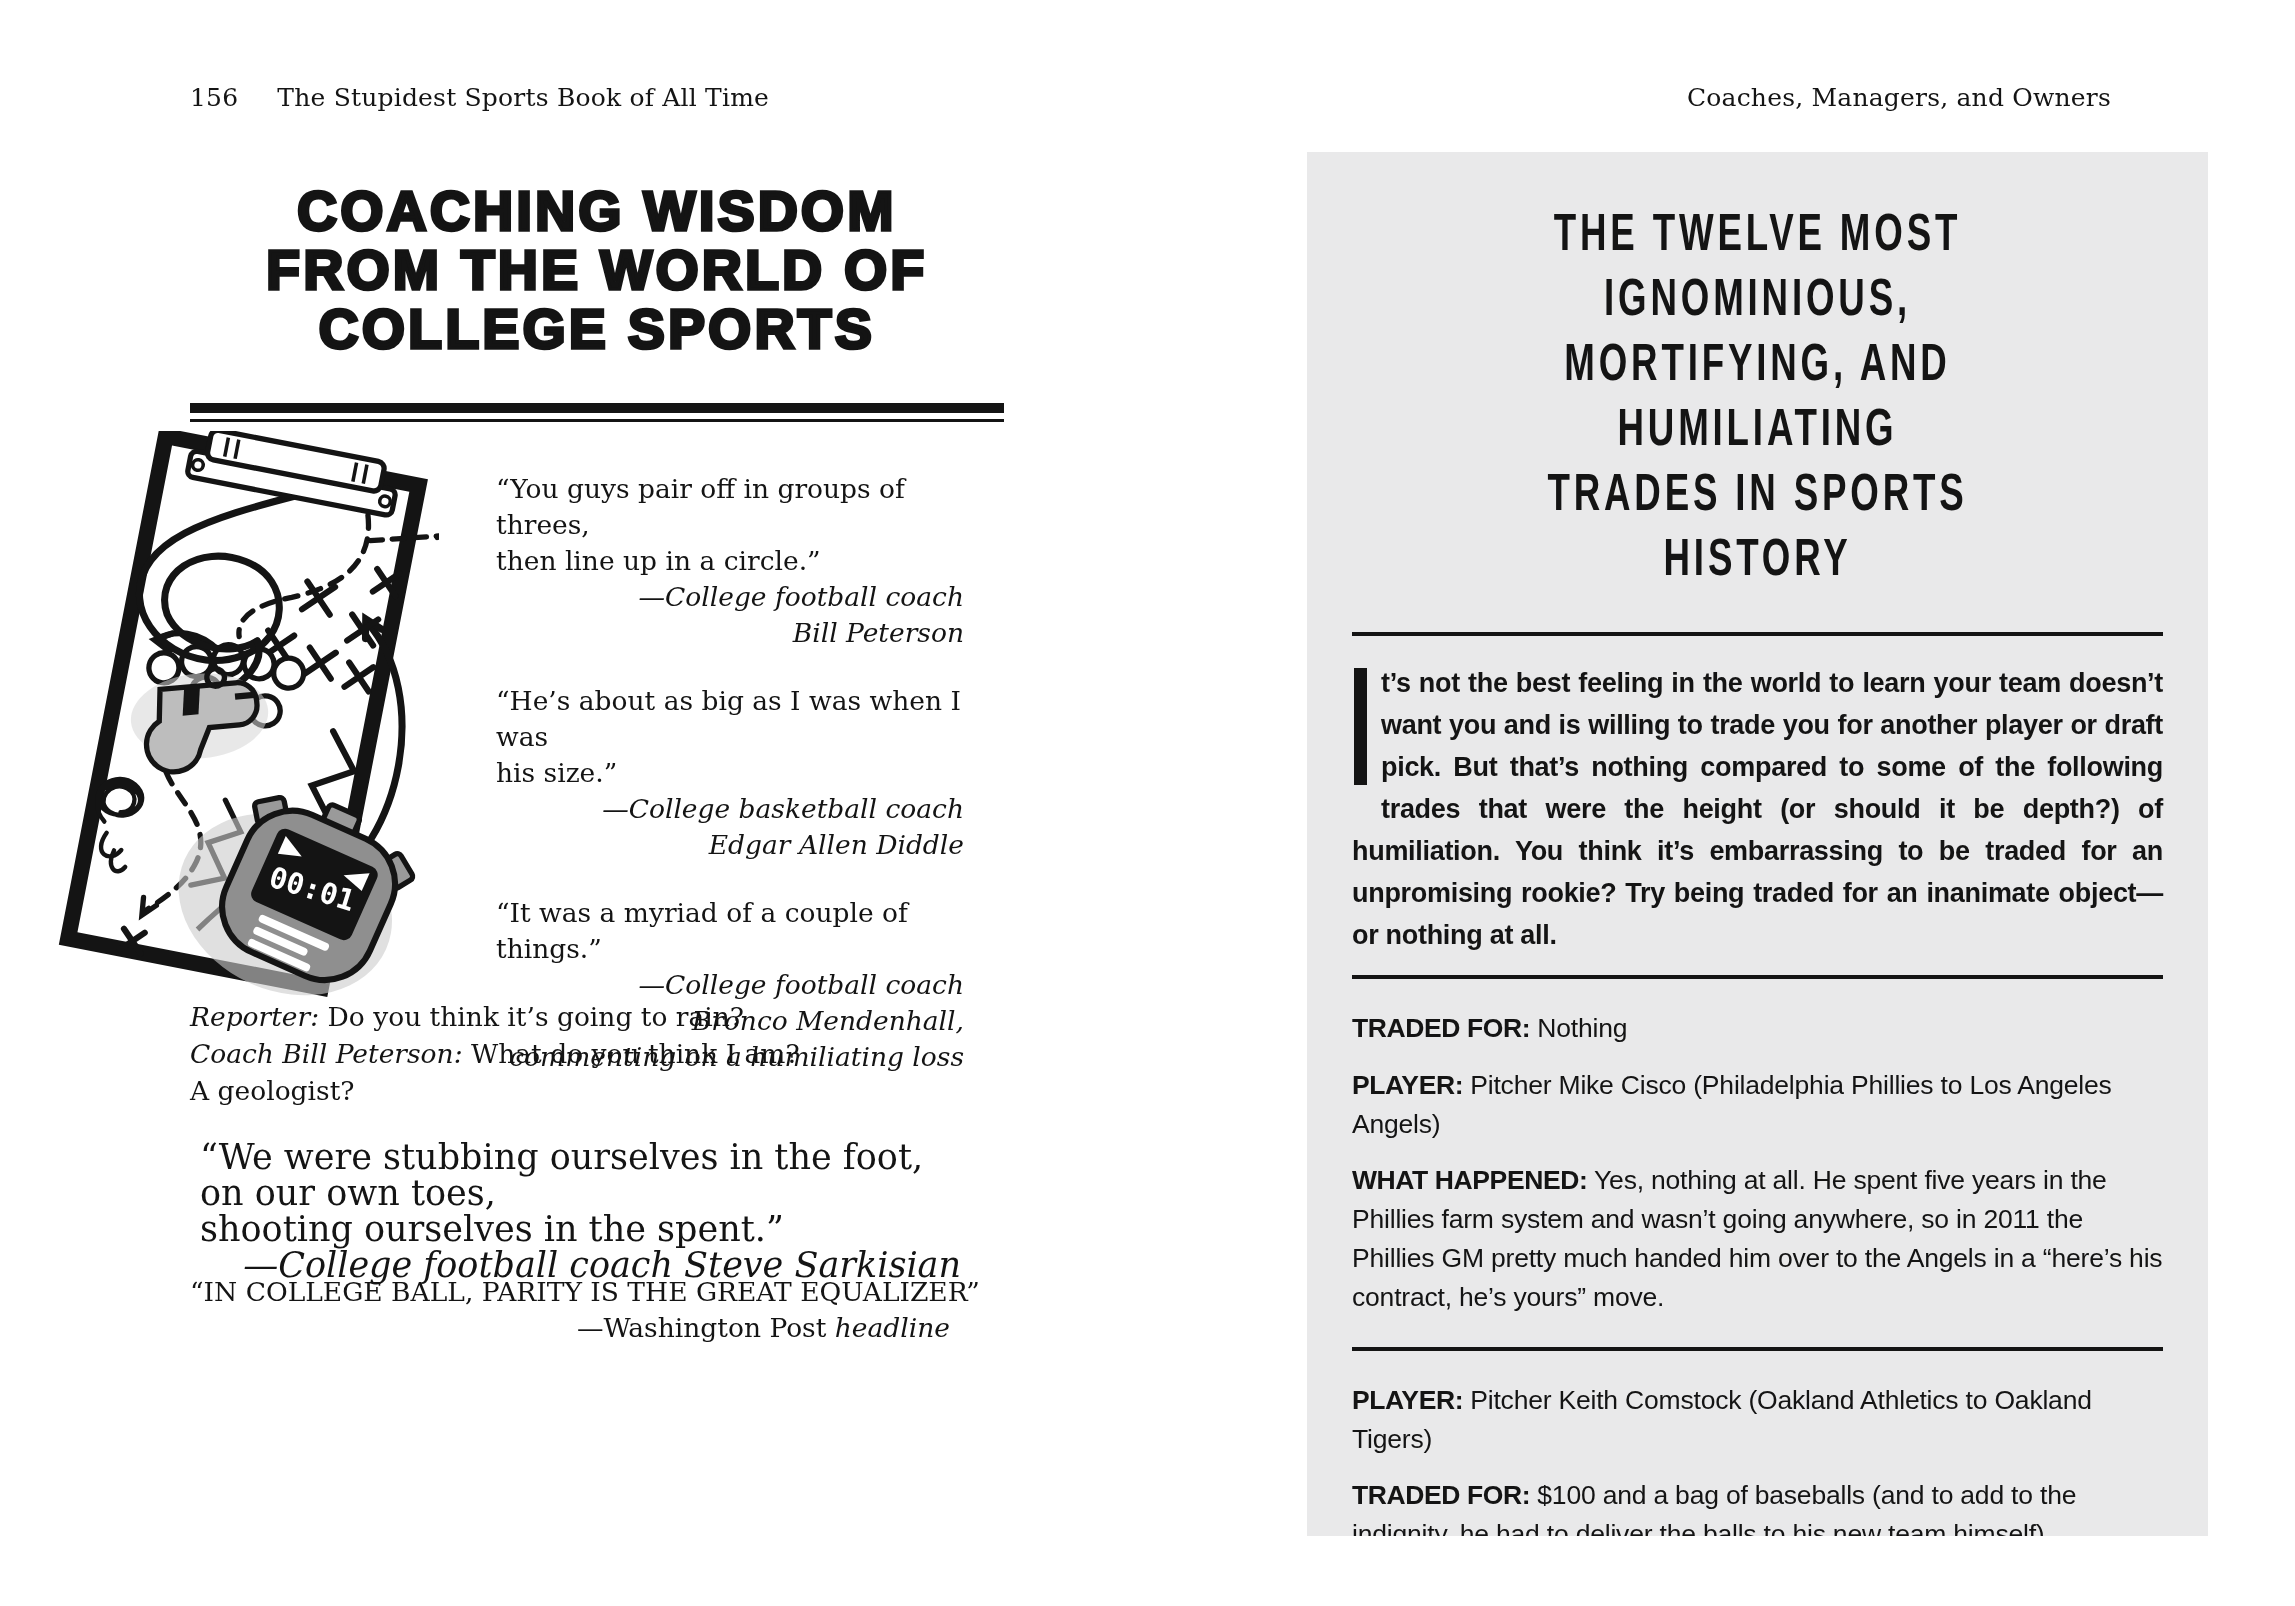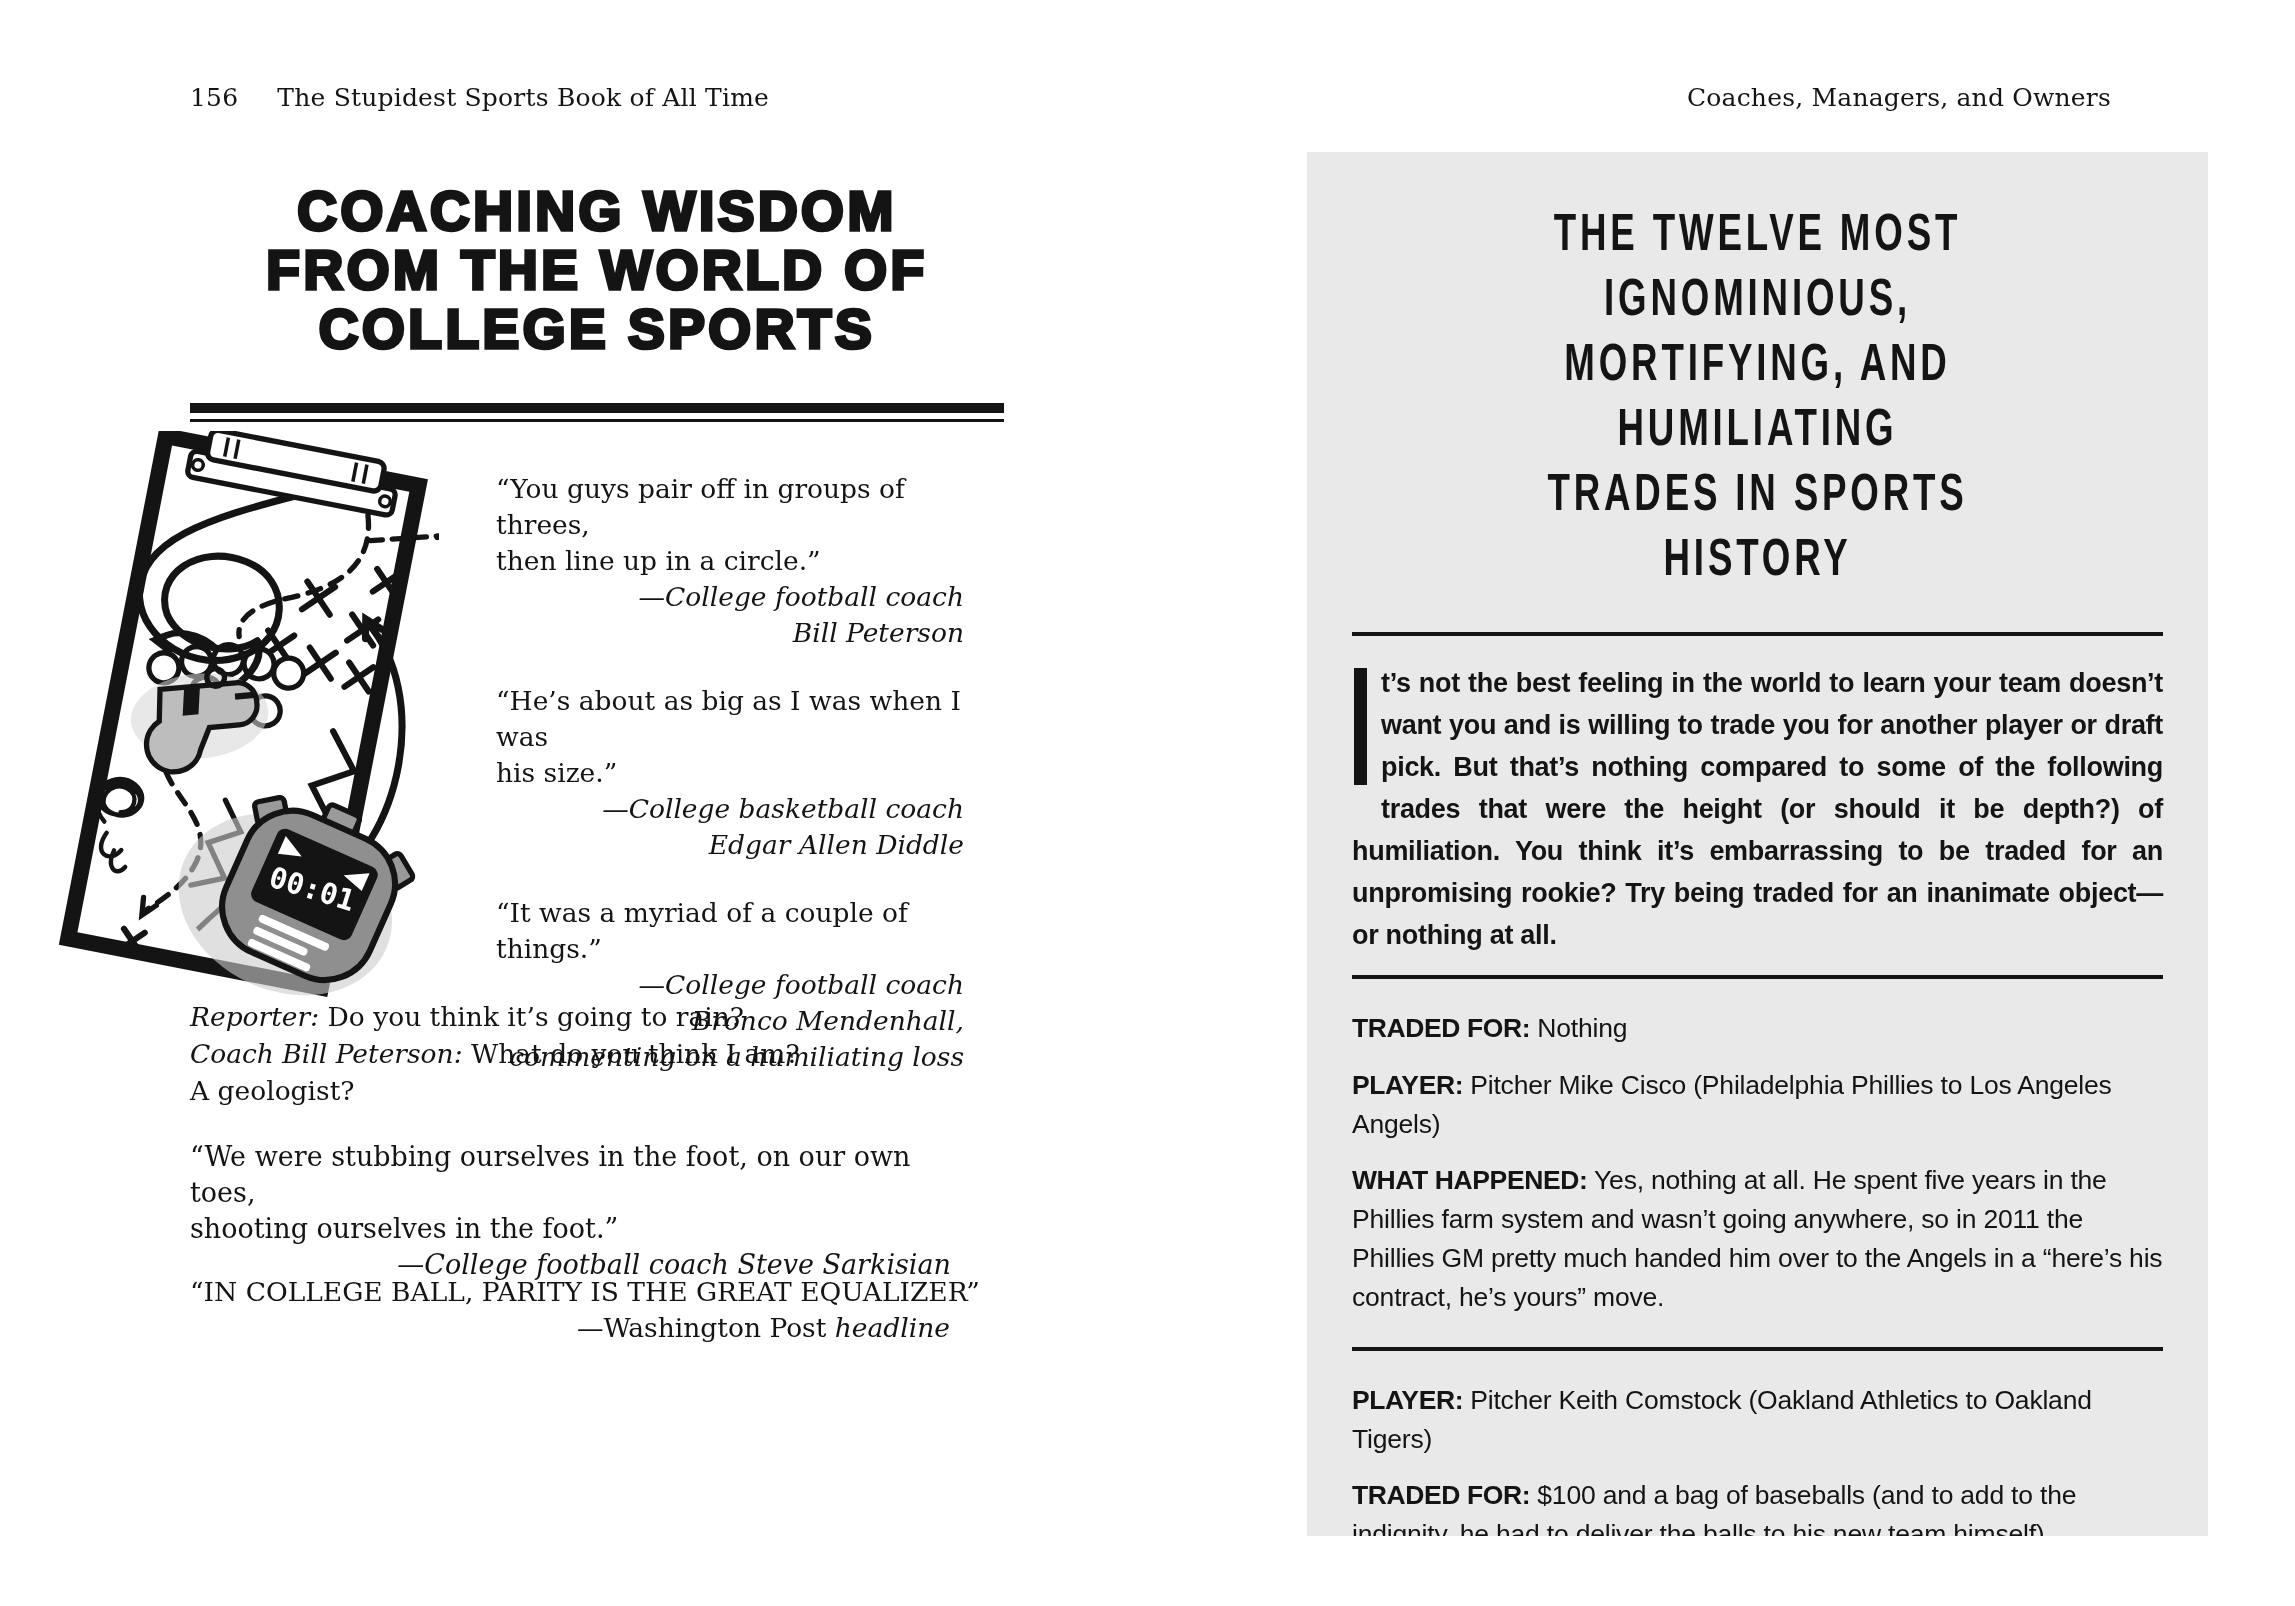--- a/index.html
+++ b/index.html
@@ -23,21 +23,21 @@
 
   .lp-illo{position:absolute;left:42px;top:431px;width:397px;height:578px;}
 
   .lp-quotes{position:absolute;left:496px;top:471px;width:468px;font-size:26.5px;line-height:36px;}
   .quote{margin-bottom:32px;}
   .q-attr{font-style:italic;text-align:right;}
 
   .lp-dialogue{position:absolute;left:190px;top:998px;width:812px;font-size:26.5px;line-height:37px;}
   .it{font-style:italic;}
 
-  .lp-quote4{position:absolute;left:190px;top:1139px;width:761px;font-size:27px;line-height:36px;}
+  .lp-quote4{position:absolute;left:200px;top:1139px;width:761px;font-size:35px;line-height:36px;}
   .lp-quote5{position:absolute;left:190px;top:1274px;width:817px;font-size:26.5px;line-height:36px;}
   .lp-quote5 .q-attr{padding-right:57px;font-style:normal;}
 
   
   .rp-panel{position:absolute;left:1307px;top:152px;width:901px;height:1384px;background:#e9e9ea;overflow:hidden;}
   .rp-inner{padding:0 45px;font-family:"Liberation Sans",sans-serif;}
   .rp-title{margin-top:48px;text-align:center;font-weight:700;font-size:51px;line-height:65px;
             letter-spacing:5.3px;transform:scaleX(0.72);transform-origin:50% 50%;color:#141414;}
   .rp-rule{height:3.5px;background:#141414;}
   .rule1{margin-top:42px;}
@@ -185,21 +185,21 @@
   </div>
 
   <div class="lp-dialogue">
     <div><span class="it">Reporter:</span><span> Do you think it’s going to rain?</span></div>
     <div><span class="it">Coach Bill Peterson:</span><span> What do you think I am?</span></div>
     <div>A geologist?</div>
   </div>
 
   <div class="lp-quote4">
     <div>“We were stubbing ourselves in the foot, on our own toes,</div>
-    <div>shooting ourselves in the foot.”</div>
+    <div>shooting ourselves in the spent.”</div>
     <div class="q-attr">—College football coach Steve Sarkisian</div>
   </div>
 
   <div class="lp-quote5">
     <div>“IN COLLEGE BALL, PARITY IS THE GREAT EQUALIZER”</div>
     <div class="q-attr"><span>—Washington Post </span><span class="it">headline</span></div>
   </div>
 
   <div class="rp-panel">
     <div class="rp-inner">

